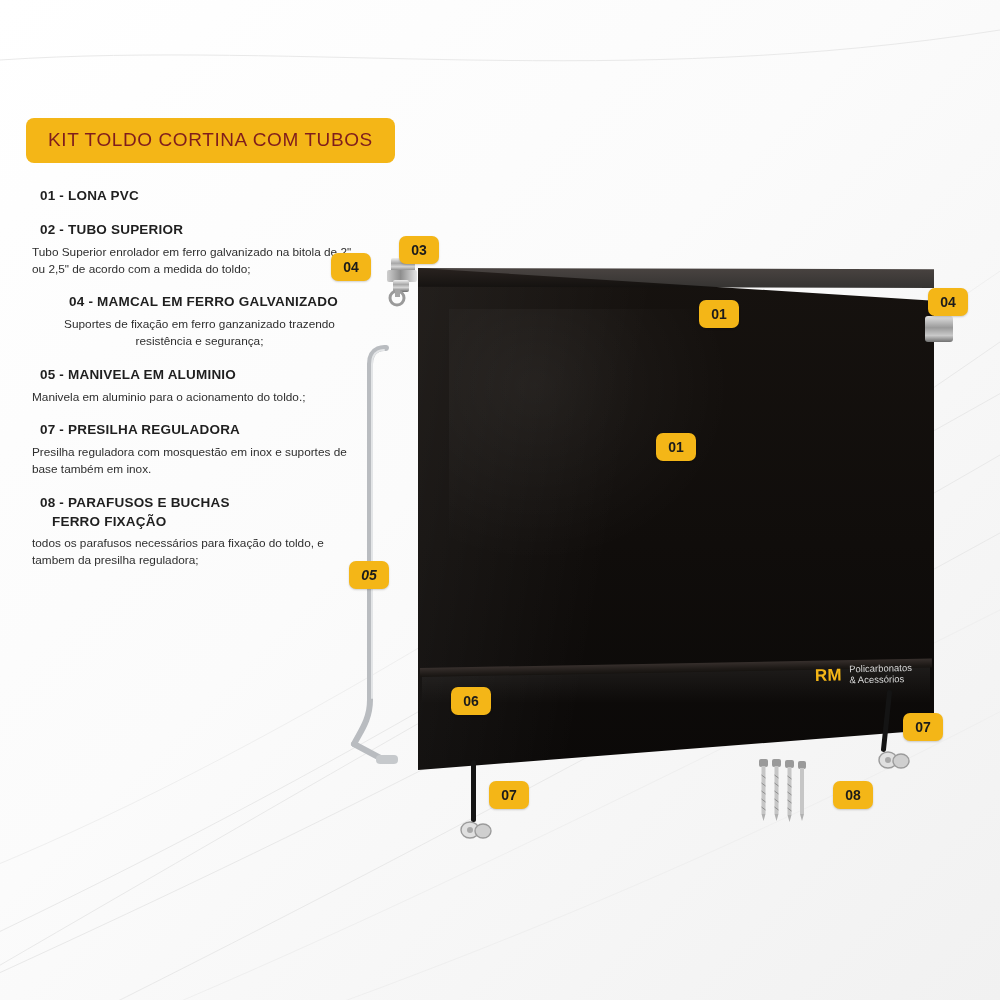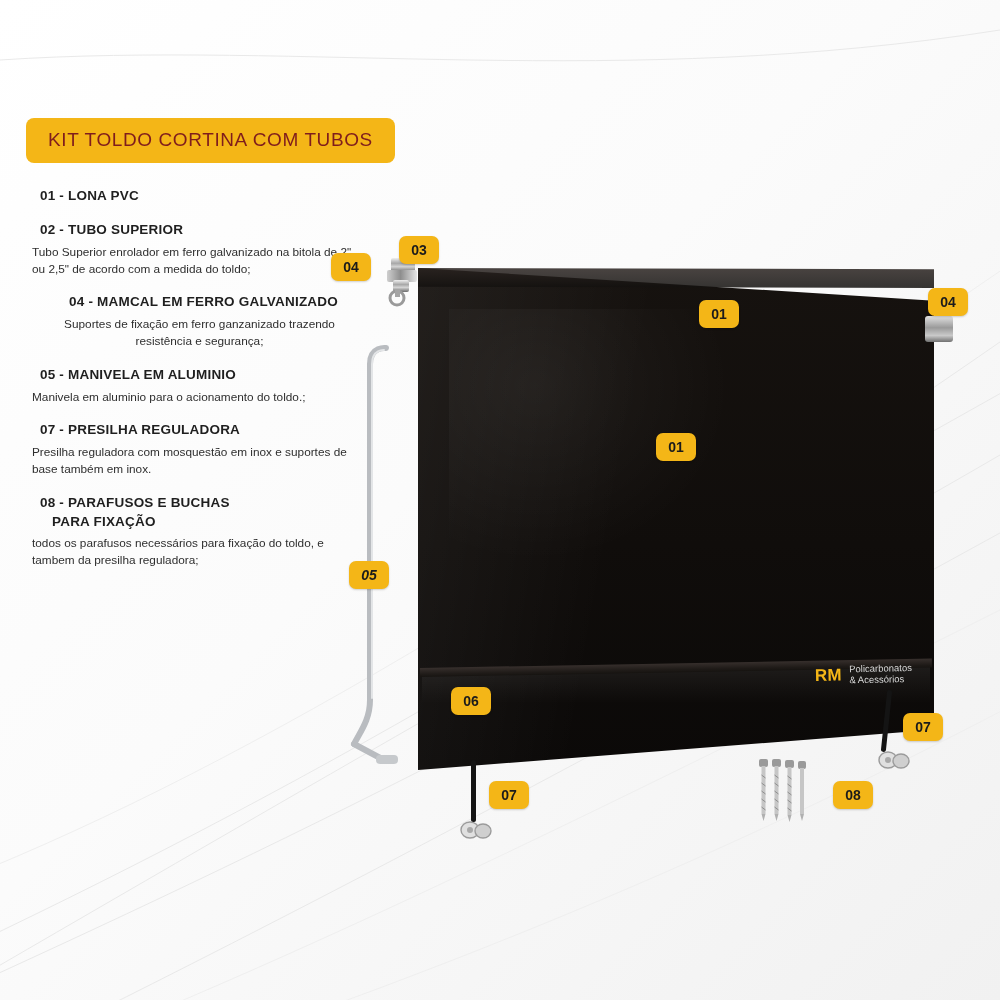--- a/index.html
+++ b/index.html
@@ -255,21 +255,21 @@
     </div>
 
 
     <div class="spec">
       <p class="spec-title">07 - PRESILHA REGULADORA</p>
       <p class="spec-body">Presilha reguladora com mosquestão em inox e suportes de base também em inox.</p>
     </div>
 
     <div class="spec">
       <p class="spec-title">08 - PARAFUSOS E BUCHAS</p>
-      <p class="spec-title" style="margin-top:-3px;padding-left:12px;">PARA FIXAÇÃO</p>
+      <p class="spec-title" style="margin-top:-3px;padding-left:12px;">FERRO FIXAÇÃO</p>
       <p class="spec-body">todos os parafusos necessários para fixação do toldo, e tambem da presilha reguladora;</p>
     </div>
 
   </div>
 
   <div class="awning">
     <div class="fabric"></div>
     <div class="fabric-sheen"></div>
     <div class="hem-top"></div>
     <div class="hem-bottom"></div>

